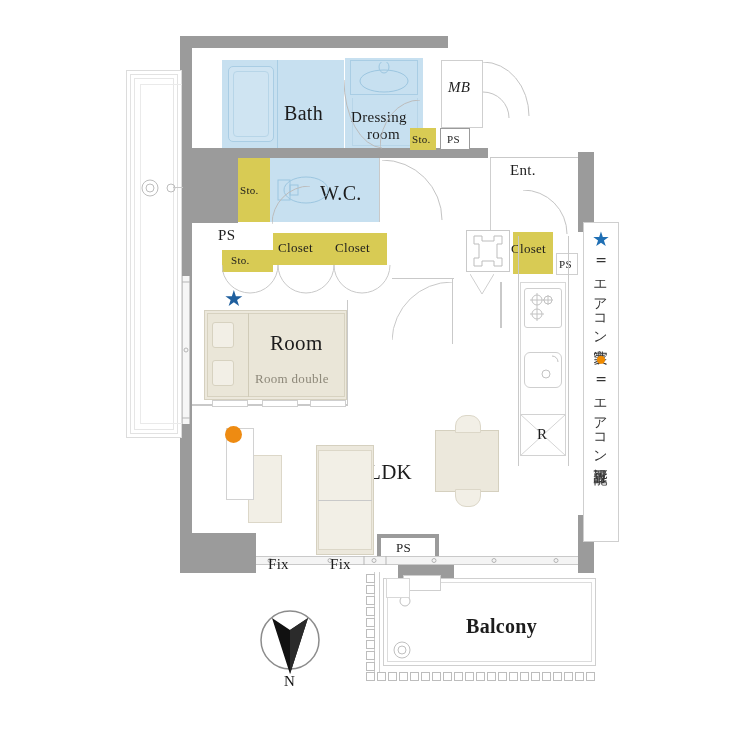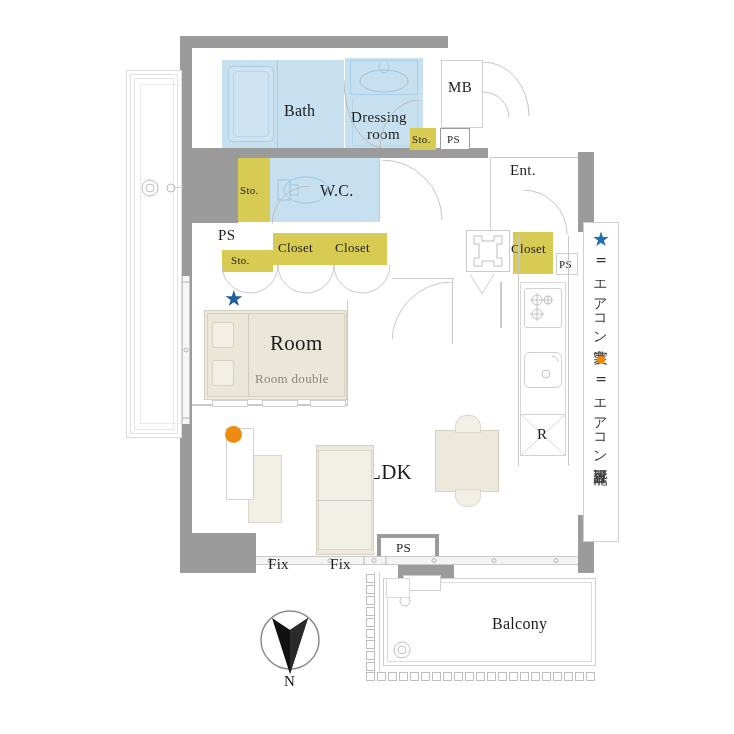--- a/index.html
+++ b/index.html
@@ -32,21 +32,21 @@
   
   .lbl {
     position: absolute;
     color: #1c1c1c;
     font-family: "Liberation Serif", "DejaVu Serif", serif;
     white-space: nowrap;
     line-height: 1;
     letter-spacing: .3px;
   }
   .lbl-xl { font-size: 21px; }
-  .lbl-lg { font-size: 16px; }
+  .lbl-lg { font-size: 20px; }
   .lbl-md { font-size: 15px; }
   .lbl-sm { font-size: 13px; }
   .lbl-xs { font-size: 11px; }
   .lbl-sub { color: #8d8879; font-size: 13px; }
 
   
   #legend {
     position: absolute;
     left: 583px; top: 222px;
     width: 34px; height: 312px;
@@ -139,21 +139,21 @@
     <path d="M40 0 A 40 48 0 0 0 0 48" fill="none" stroke="#bcbcbc" stroke-width="1"></path>
   </svg>
 
   <div class="abs storage" style="left:410px; top:128px; width:26px; height:22px;"></div>
   <span class="lbl lbl-xs" style="left:412px; top:134px;">Sto.</span>
 
   <div class="abs" style="left:440px; top:128px; width:30px; height:22px; background:#fff; border:1px solid #9b9b9b;"></div>
   <span class="lbl lbl-xs" style="left:447px; top:134px;">PS</span>
 
   <div class="abs" style="left:441px; top:60px; width:42px; height:68px; background:#fff; border:1px solid #cfcfcf;"></div>
-  <span class="lbl lbl-md" style="left:448px; top:80px;">MB</span>
+  <span class="lbl lbl-md" style="left:448px; top:80px;font-style:italic;">MB</span>
   <svg class="abs" style="left:483px; top:62px;" width="48" height="56" viewBox="0 0 48 56">
     <path d="M0 0 A 46 54 0 0 1 46 54" fill="none" stroke="#c4c4c4" stroke-width="1"></path>
     <path d="M0 30 A 26 26 0 0 1 26 56" fill="none" stroke="#c4c4c4" stroke-width="1"></path>
   </svg>
 
   <div class="abs wet" style="left:270px; top:158px; width:110px; height:64px;"></div>
   <span class="lbl lbl-lg" style="left:320px; top:183px;">W.C.</span>
 
   <svg class="abs" style="left:276px; top:166px;" width="56" height="48" viewBox="0 0 56 48">
     <ellipse cx="30" cy="24" rx="22" ry="13" fill="none" stroke="#9cc6e0" stroke-width="1"></ellipse>
@@ -284,21 +284,21 @@
       <circle cx="238" cy="4.5" r="2"></circle>
         <circle cx="300" cy="4.5" r="2"></circle>
       <path d="M108 0 v9 M130 0 v9"></path>
     </g>
   </svg>
   <span class="lbl lbl-md" style="left:268px; top:557px;">Fix</span>
   <span class="lbl lbl-md" style="left:330px; top:557px;">Fix</span>
 
   <div class="abs" style="left:383px; top:578px; width:213px; height:88px; background:#ffffff; border:1px solid #cfcfcf;"></div>
   <div class="abs" style="left:387px; top:582px; width:205px; height:80px; border:1px solid #dcdcdc;"></div>
-  <span class="lbl lbl-lg" style="left:492px; top:616px;">Balcony</span>
+  <span class="lbl lbl-lg" style="left:466px; top:616px;font-weight:bold;">Balcony</span>
   <svg class="abs" style="left:392px; top:640px;" width="20" height="20" viewBox="0 0 20 20">
     <circle cx="10" cy="10" r="8" fill="none" stroke="#c0c0c0" stroke-width="1"></circle>
     <circle cx="10" cy="10" r="4" fill="none" stroke="#c0c0c0" stroke-width="1"></circle>
   </svg>
   <svg class="abs" style="left:398px; top:594px;" width="14" height="14" viewBox="0 0 14 14">
     <circle cx="7" cy="7" r="5" fill="none" stroke="#c0c0c0" stroke-width="1"></circle>
   </svg>
   <div class="abs" style="left:403px; top:575px; width:38px; height:16px; background:#fff; border:1px solid #cfcfcf;"></div>
   <div class="abs" style="left:374px; top:572px; width:6px; height:100px; background:#fff; border-left:1px solid #cfcfcf; border-right:1px solid #cfcfcf;"></div>
 

